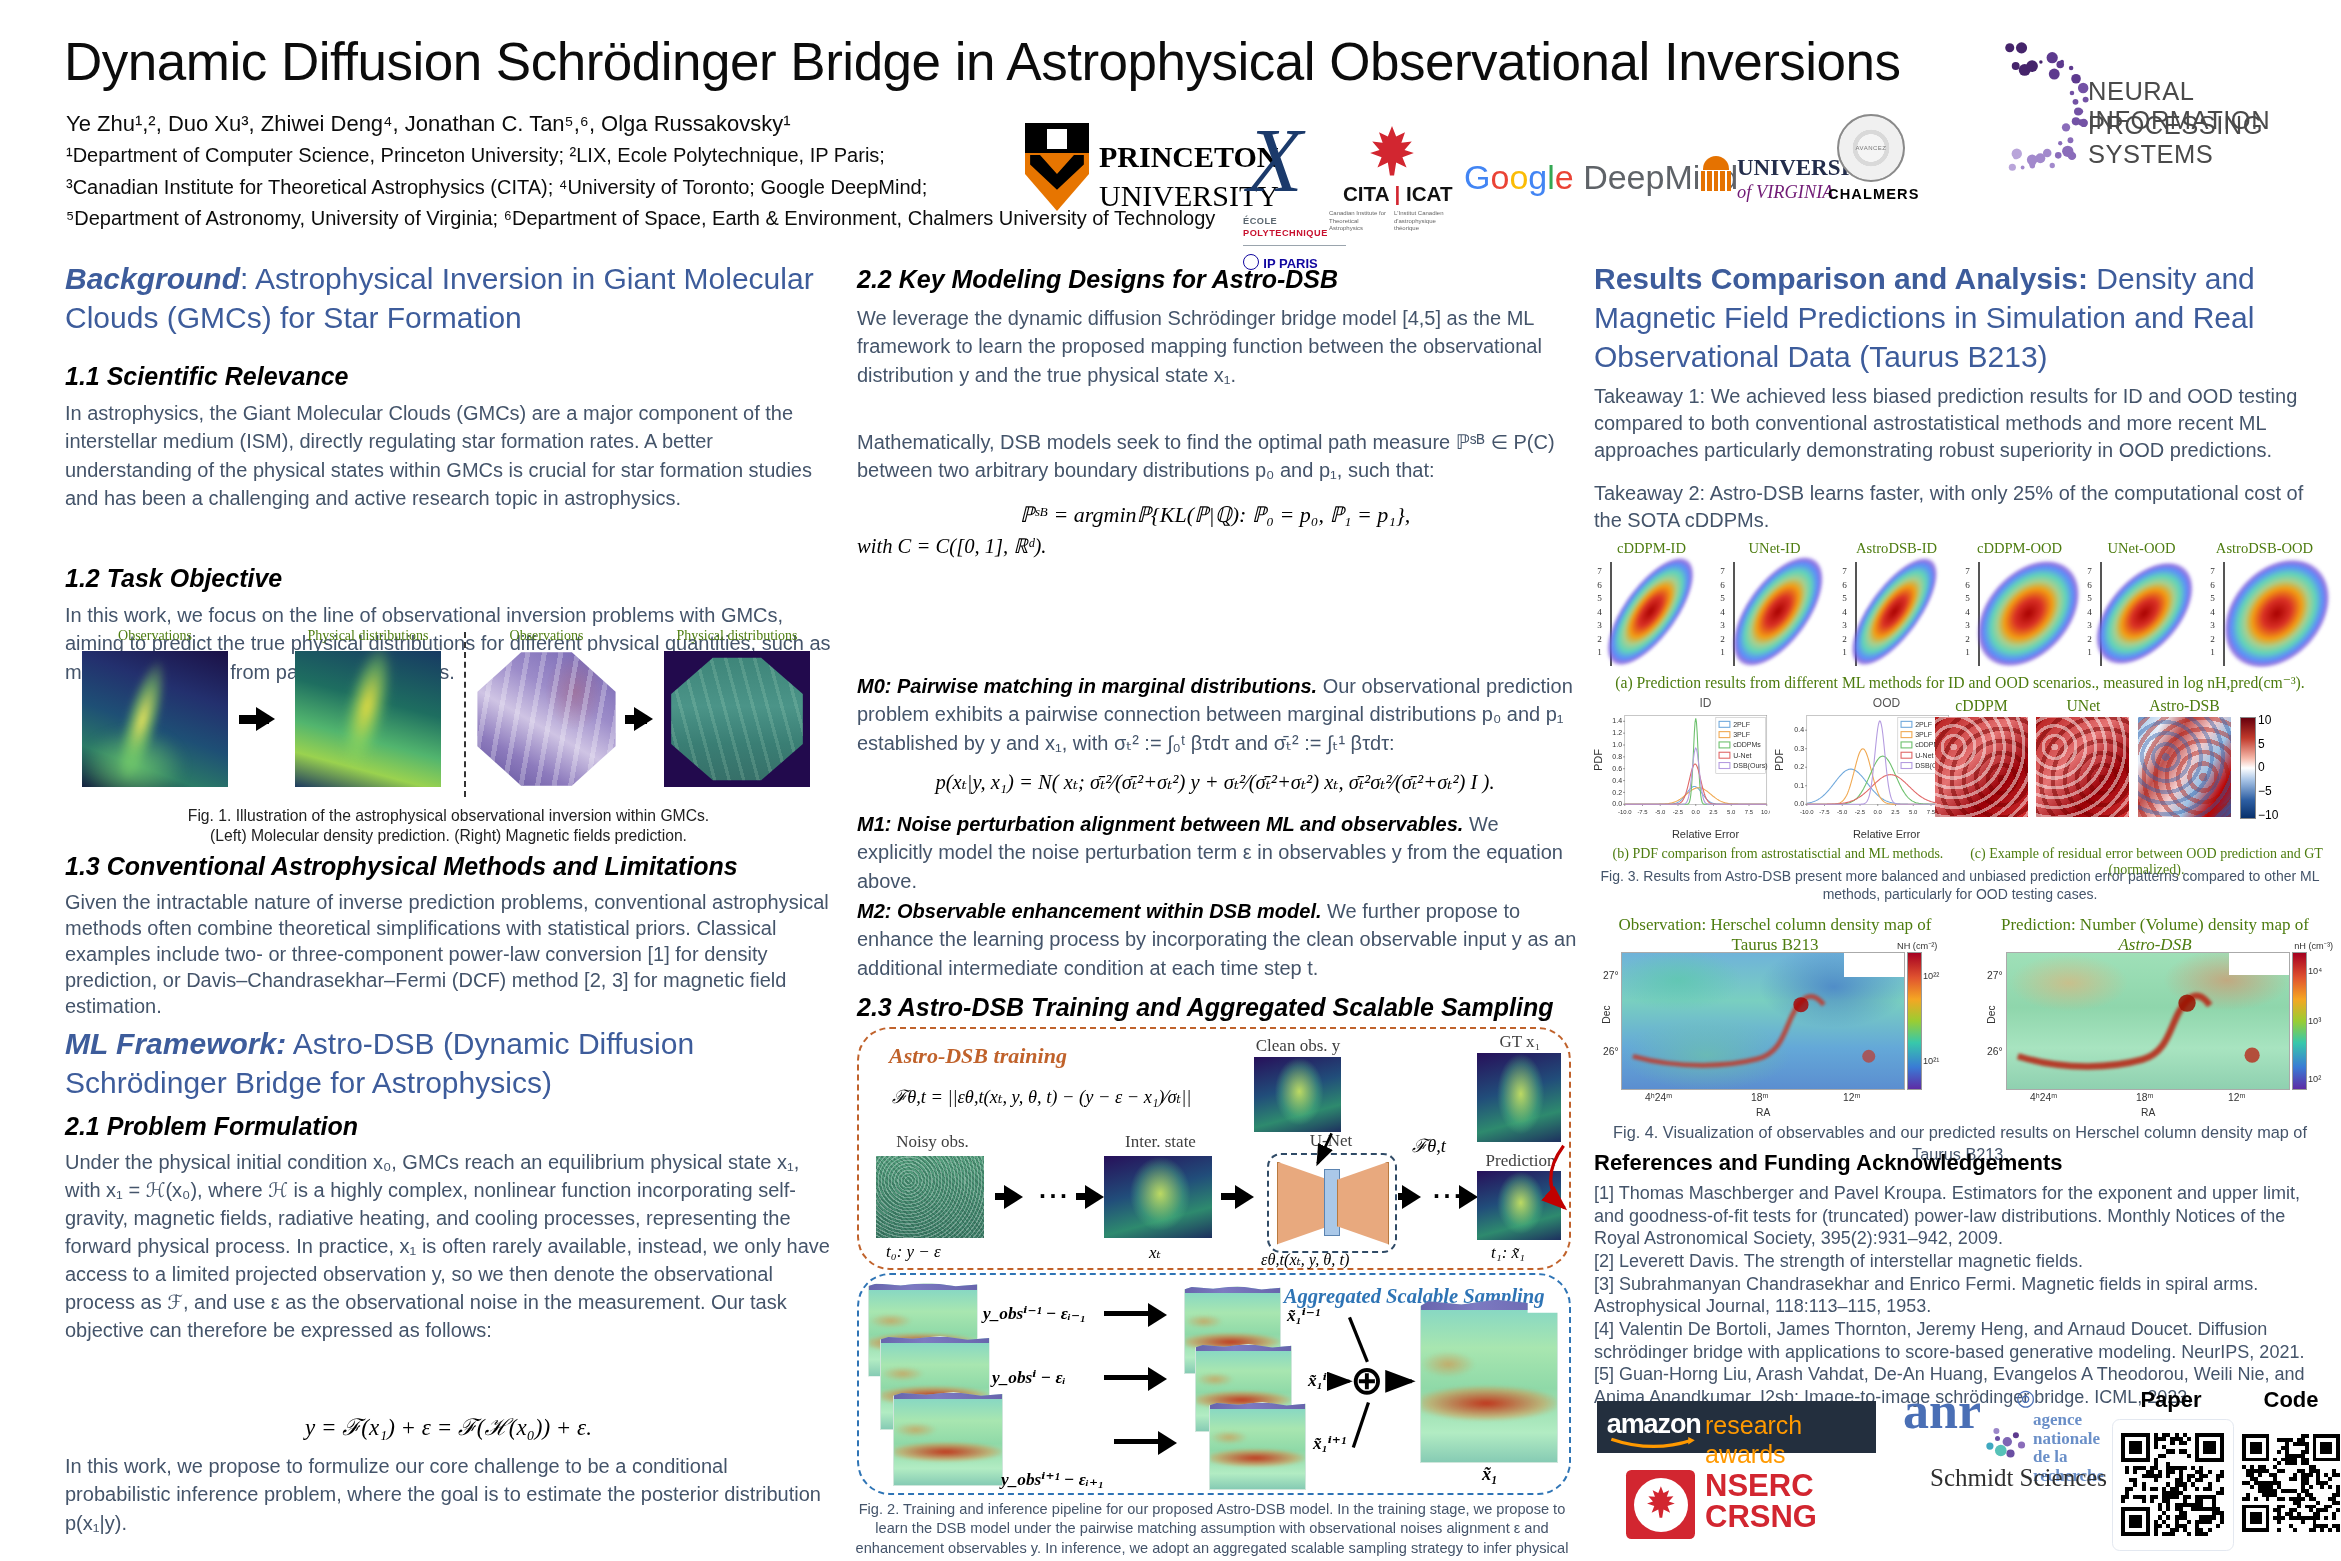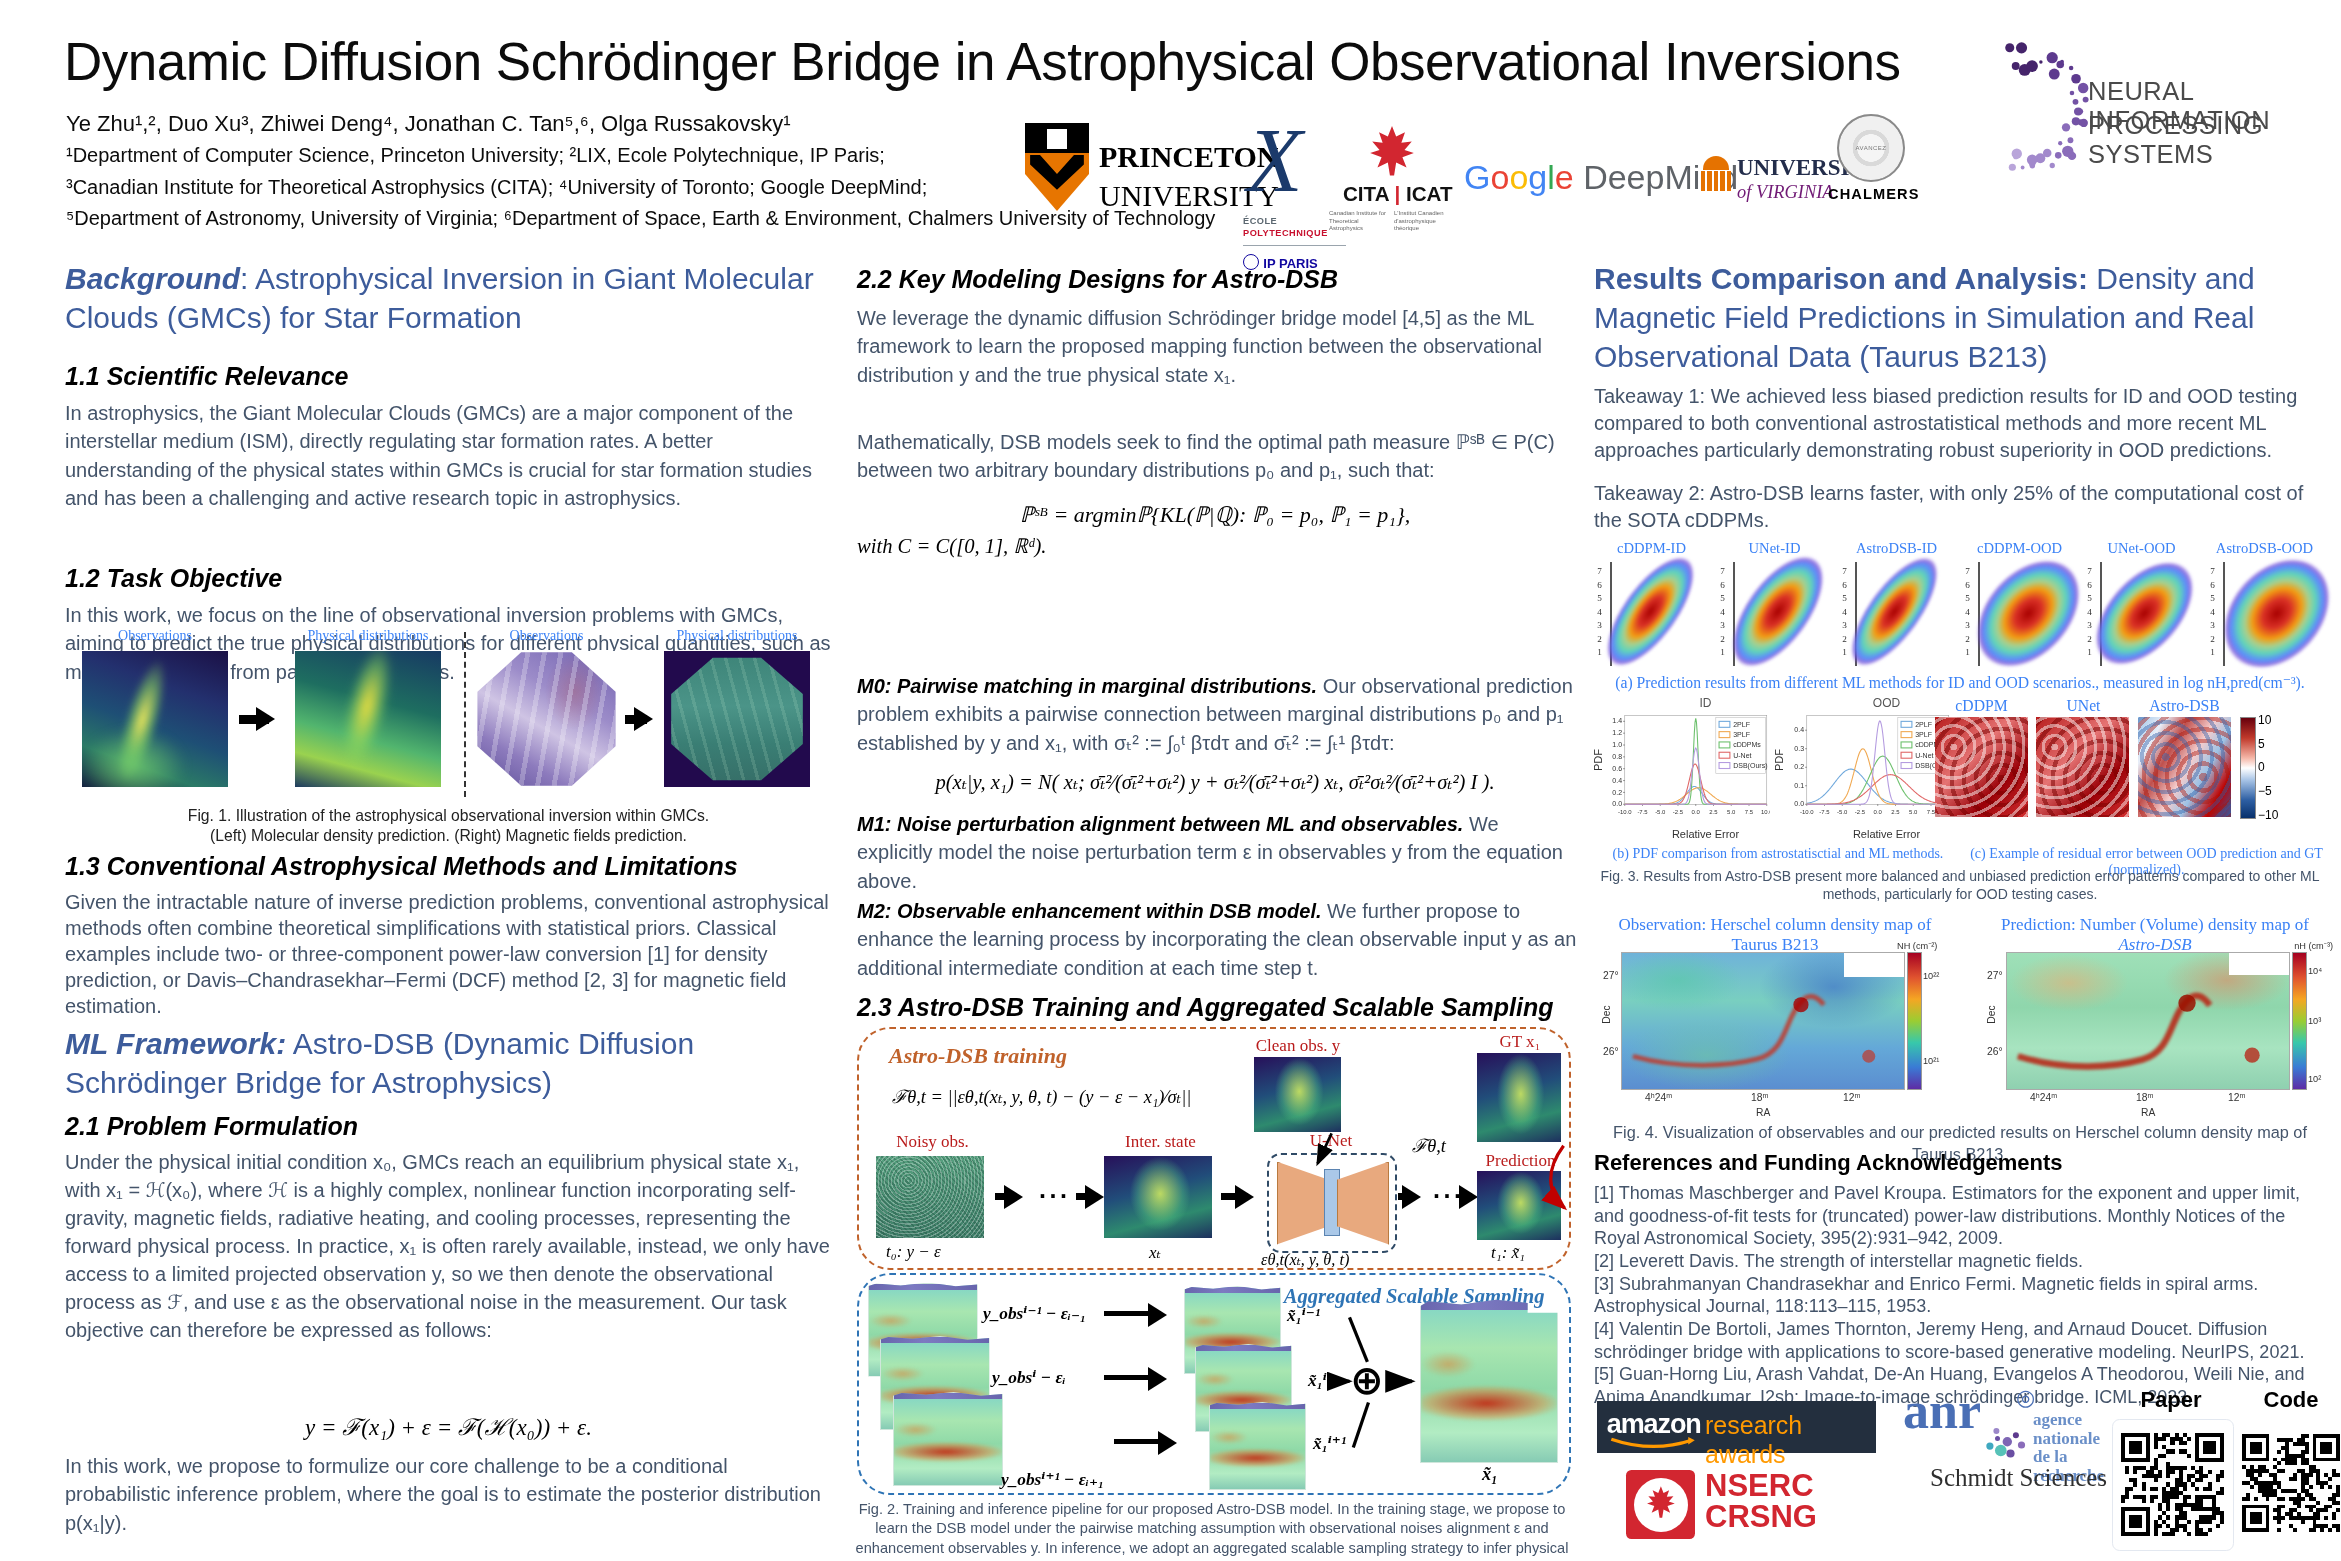--- a/index.html
+++ b/index.html
@@ -9,21 +9,21 @@
   .serif{font-family:"Liberation Serif","DejaVu Serif",serif;}
   .math{font-family:"Liberation Serif","DejaVu Serif",serif;font-style:italic;}
   .col-head{font-size:30px;line-height:1.3;color:#3d5c9b;}
   .col-head .lead{font-weight:bold;font-style:italic;}
   .col-head.nolead-italic .lead{font-style:normal;}
   .sub-head{font-size:25px;font-weight:bold;font-style:italic;color:#000;}
   .body-t{font-size:20px;line-height:1.42;color:#44546A;}
   .body-t .mlead{font-weight:bold;font-style:italic;color:#000;}
   .cap{font-size:15.7px;color:#222;text-align:center;}
   .capd{font-size:15px;color:#44546A;text-align:center;line-height:1.32;}
-  .figlab{font-family:"Liberation Serif","DejaVu Serif",serif;font-size:16.3px;color:#3b82f6;text-align:center;}
+  .figlab{font-family:"Liberation Serif","DejaVu Serif",serif;font-size:16.3px;color:#4d7c0f;text-align:center;}
   
   .fp{position:absolute;top:0;height:136px;overflow:hidden;}
   .p1{background:linear-gradient(200deg,#1b1046 0%,#23306e 30%,#1e4f75 55%,#2b7a66 78%,#14203f 100%);}
   .p1 .fil{position:absolute;left:26%;top:-12%;width:30%;height:126%;transform:rotate(16deg);filter:blur(3.3px);
       background:radial-gradient(50% 50% at 50% 50%,rgba(250,240,90,.95),rgba(140,220,90,.55) 45%,transparent 75%);}
   .p1 .glow{position:absolute;left:-10%;bottom:-20%;width:90%;height:70%;filter:blur(5.4px);
       background:radial-gradient(closest-side,rgba(120,210,110,.8),transparent 80%);}
   .p2{background:linear-gradient(195deg,#173a63 0%,#1e6e60 38%,#52b56e 62%,#9ad24f 80%,#1d3a60 100%);}
   .p2 .fil{position:absolute;left:30%;top:-10%;width:34%;height:120%;transform:rotate(14deg);filter:blur(4.3px);
       background:radial-gradient(50% 50% at 50% 42%,rgba(253,231,60,.95),rgba(150,220,90,.5) 50%,transparent 78%);}
@@ -42,21 +42,21 @@
   .harrow:after{content:"";position:absolute;right:-18.4px;top:-8.1px;border:12.5px solid transparent;border-left:19.5px solid #000;}
   .dots{position:absolute;font-size:25px;font-weight:bold;color:#000;letter-spacing:2.2px;}
   
   .vimg{position:absolute;overflow:hidden;background:linear-gradient(165deg,#27105a 0%,#214d7a 42%,#2e8a6e 72%,#1d2f5e 100%);}
   .vimg:after{content:"";position:absolute;inset:0;
       background:radial-gradient(36% 58% at 52% 46%,rgba(215,240,95,.85),rgba(90,200,130,.35) 58%,transparent 78%);}
   .nimg{position:absolute;overflow:hidden;background:linear-gradient(#57a07f,#3f7e68);}
   .nimg:after{content:"";position:absolute;inset:0;opacity:.8;
       background:repeating-radial-gradient(circle at 30% 30%,rgba(255,255,255,.35) 0 1.1px,transparent 1.1px 3.3px),
                  repeating-linear-gradient(45deg,rgba(20,60,50,.35) 0 1.6px,transparent 1.6px 3.8px);}
-  .fig2lab{font-family:"Liberation Serif","DejaVu Serif",serif;font-size:17px;color:#b91c1c;text-align:center;}
+  .fig2lab{font-family:"Liberation Serif","DejaVu Serif",serif;font-size:17px;color:#404040;text-align:center;}
   .trap-l{position:absolute;width:50px;height:81px;background:#e8a97e;border:1.6px solid #b97a3f;
       clip-path:polygon(0 0,100% 22%,100% 78%,0 100%);}
   .trap-r{position:absolute;width:50px;height:81px;background:#e8a97e;border:1.6px solid #b97a3f;
       clip-path:polygon(0 22%,100% 0,100% 100%,0 78%);}
   .ubar{position:absolute;width:14px;height:65px;background:#aac8e8;border:1.6px solid #5b84b1;}
   
   .tile{position:absolute;overflow:hidden;border:0.5px solid #cfe6db;
       background:linear-gradient(180deg,#7fd4c8 0%,#a8e6b0 30%,#8fd9a8 55%,#b2ecc3 82%,#86cbb4 100%);
       clip-path:polygon(0 4%,8% 1%,30% 3%,55% 0,80% 4%,100% 2%,100% 100%,0 100%);}
   .tile:before{content:"";position:absolute;left:0;right:0;top:0;height:7%;

